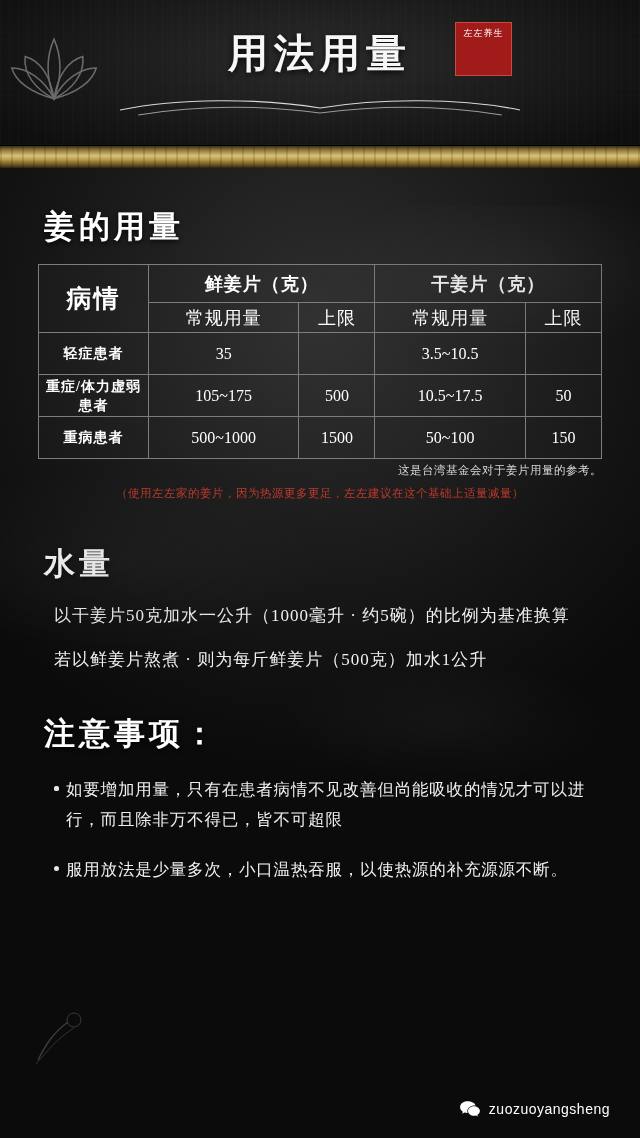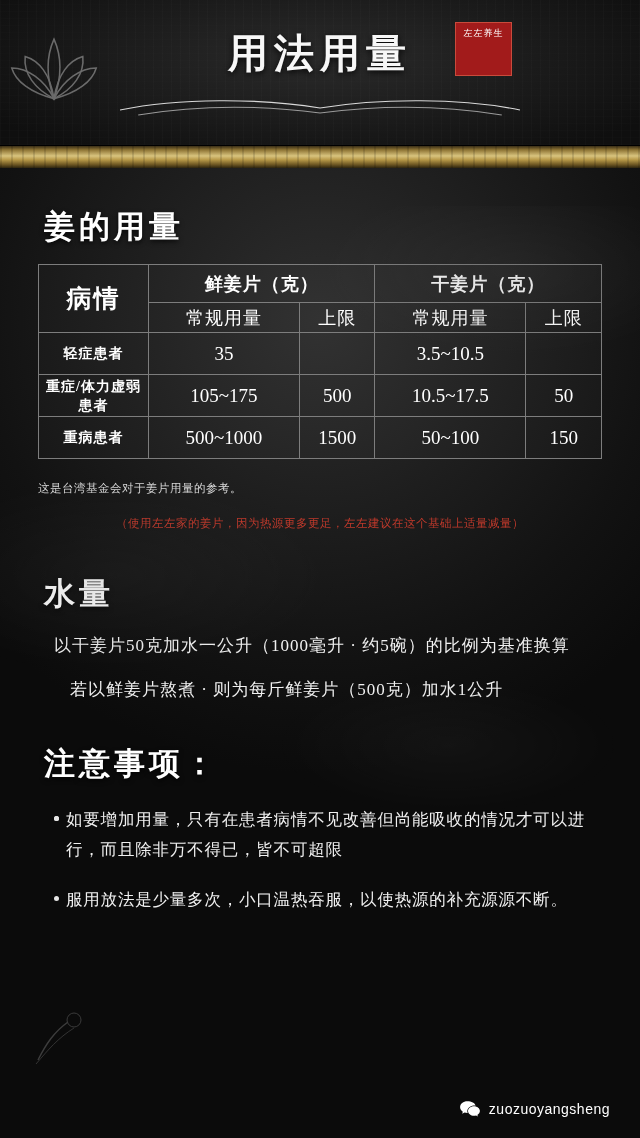--- a/index.html
+++ b/index.html
@@ -143,50 +143,50 @@
     letter-spacing: 1px;
   }
   .rowhead {
     font-size: 14px;
     font-weight: 700;
     line-height: 19px;
     padding: 0 2px;
     letter-spacing: 1px;
   }
   .cell {
-    font-size: 19px;
+    font-size: 16px;
     height: 42px;
     font-family: "Liberation Serif", serif;
     margin-left: 47px;
   }
 
   .table-note {
-    text-align: left;
+    text-align: right;
     font-size: 11.5px;
     color: #d9d9d9;
-    margin-top: 22px;
+    margin-top: 4px;
     letter-spacing: .5px;
   }
   .table-note-red {
     text-align: center;
     font-size: 11.5px;
     color: #c0392b;
-    margin-top: 20px;
+    margin-top: 8px;
     letter-spacing: .5px;
   }
 
   
   .para {
     font-size: 17px;
     line-height: 30px;
     color: #f0f0f0;
     margin: 0 0 14px 16px;
     letter-spacing: 1px;
   }
-  .para.indent2 { margin-left: 32px; }
+  .para.indent2 { margin-left: 16px; }
 
   .notes { margin: 6px 0 0 6px; }
   .note-item {
     position: relative;
     font-size: 16.5px;
     line-height: 30px;
     color: #f0f0f0;
     letter-spacing: .8px;
     margin: 0 0 20px 12px;
     padding-left: 10px;

